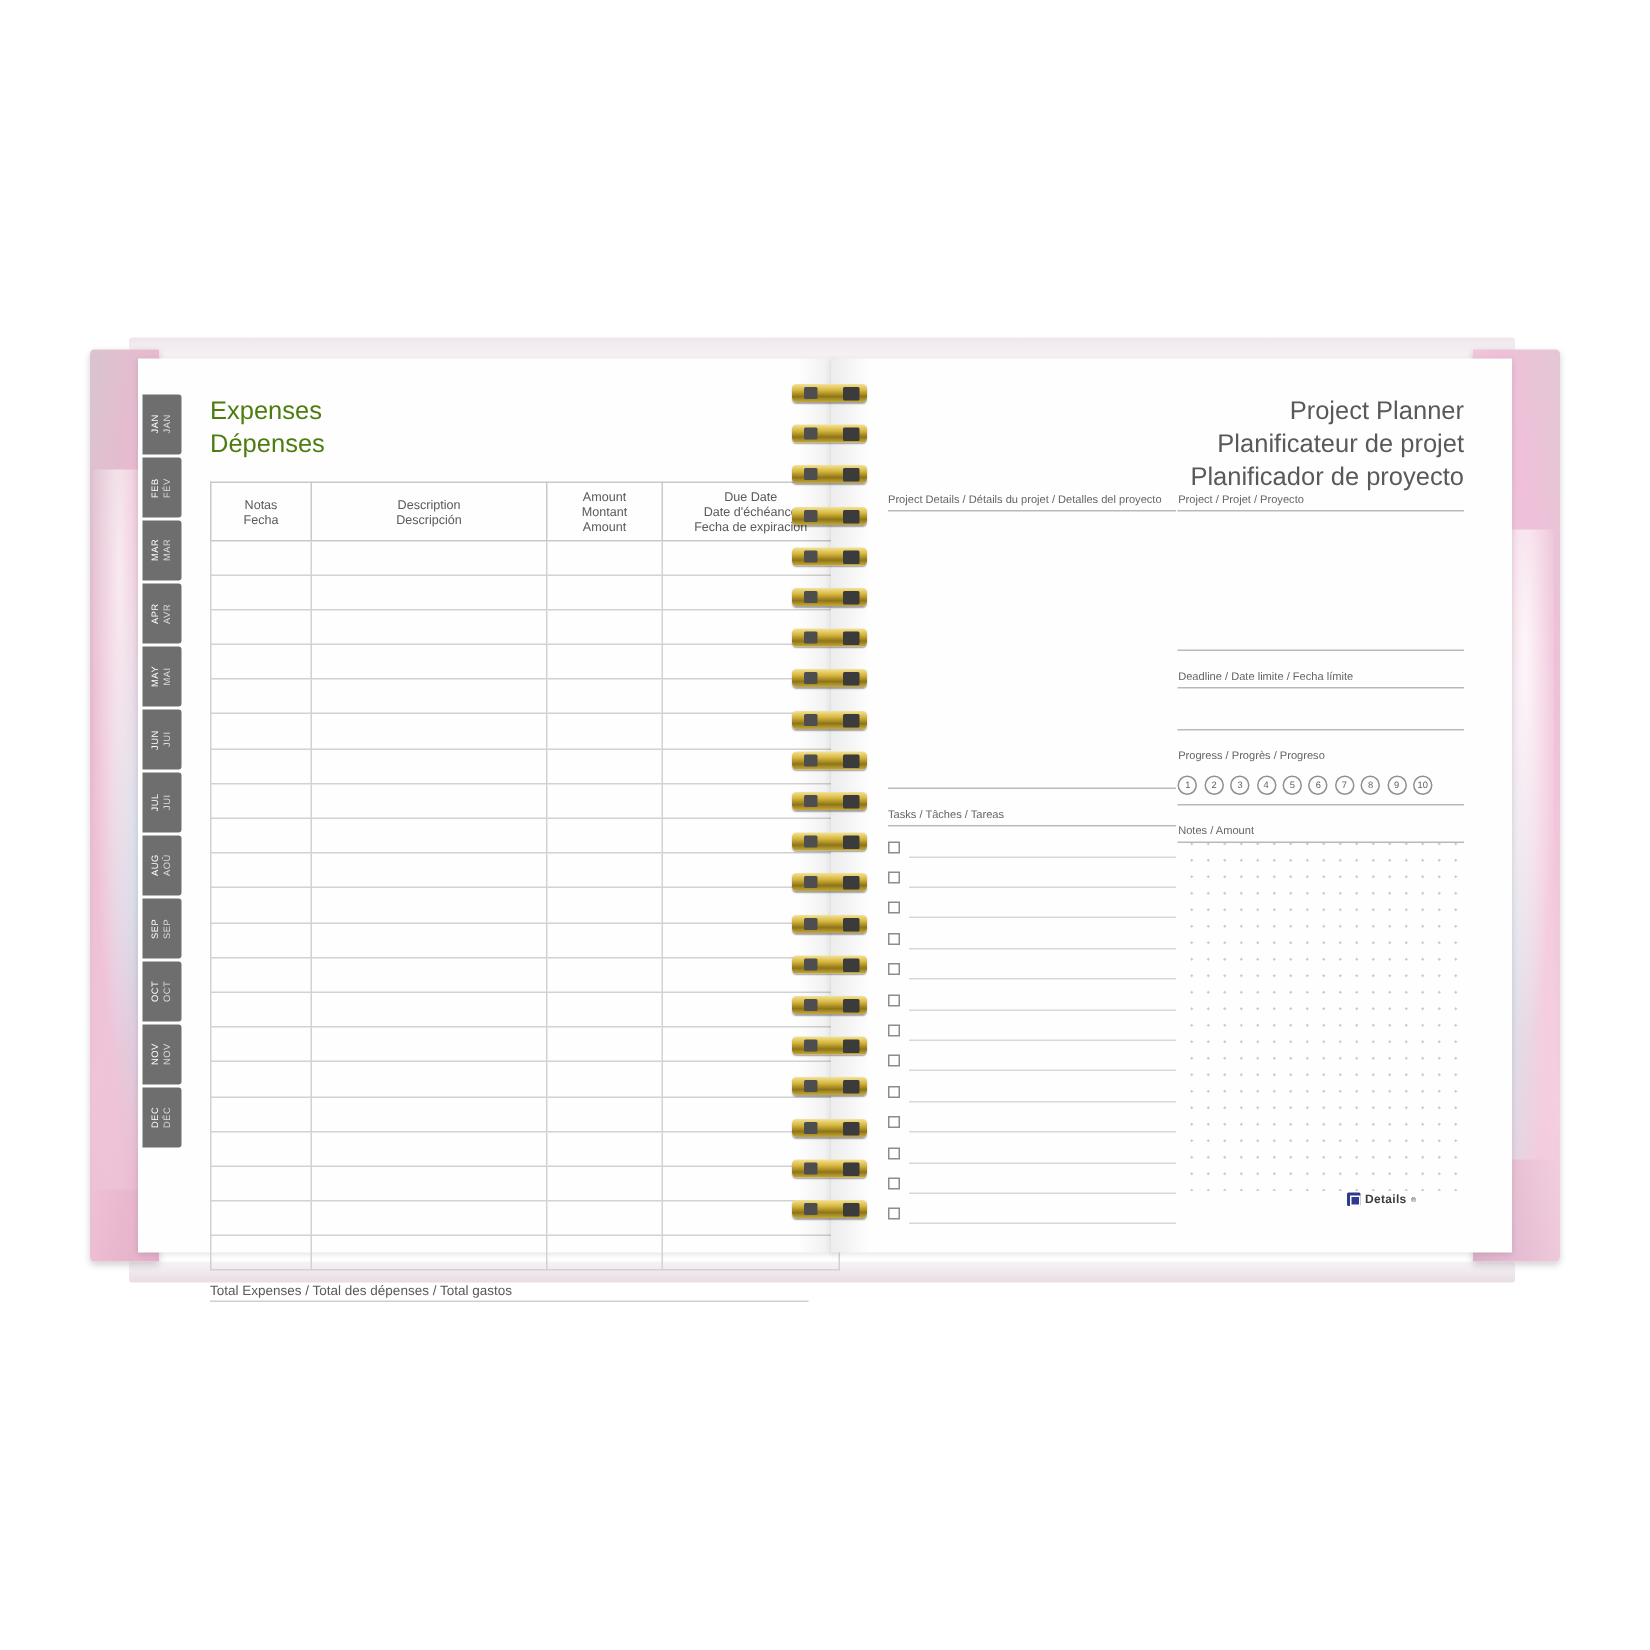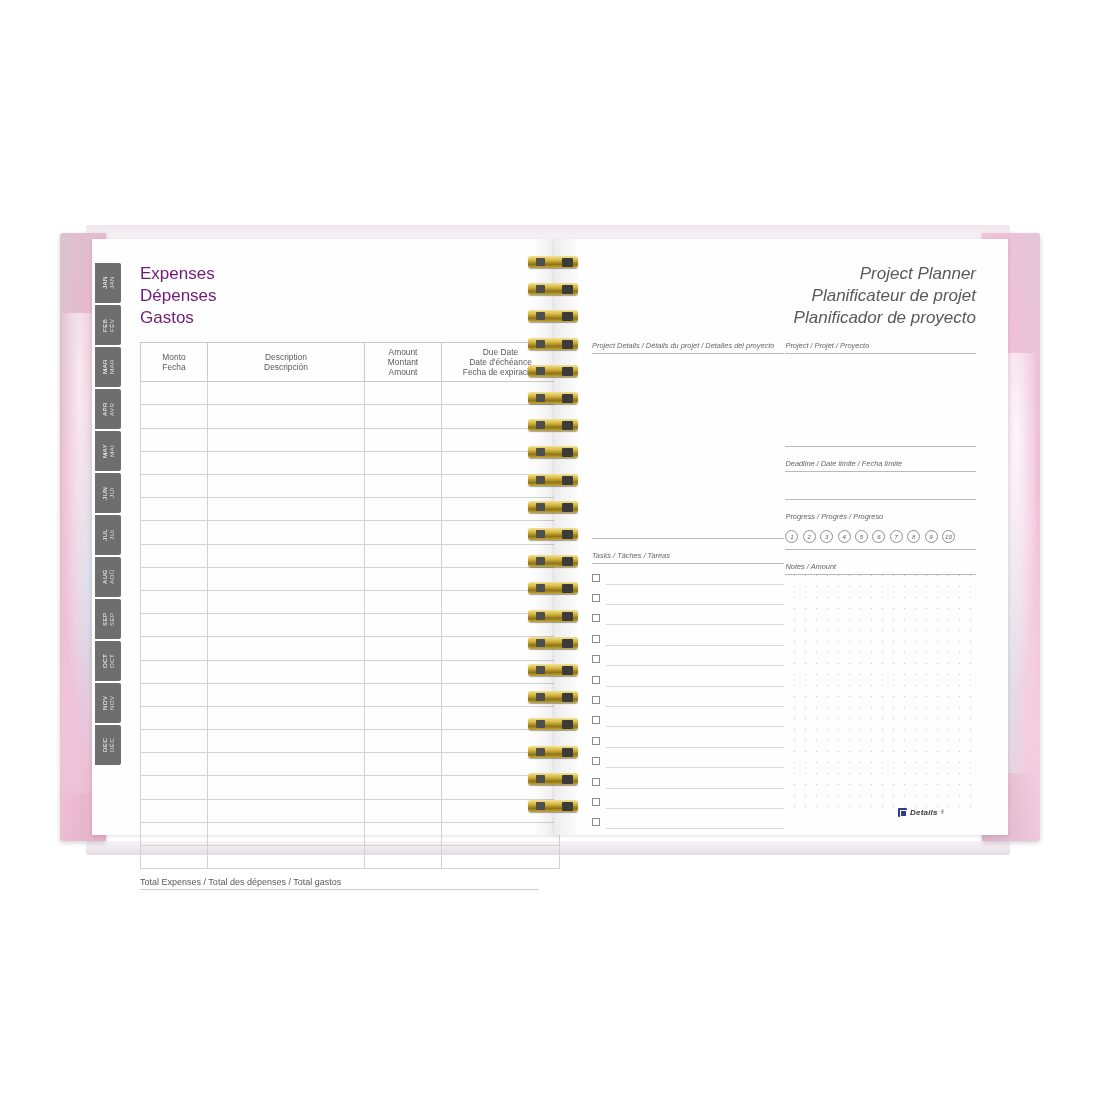--- a/index.html
+++ b/index.html
@@ -80,21 +80,21 @@
 
   
   .page {
     position: absolute;
     top: 14px;
     height: 596px;
     background: #fefefe;
     box-shadow: 0 1px 4px rgba(0,0,0,.12);
   }
   #left-page  { left: 32px;  width: 466px; }
-  #right-page { left: 494px; width: 454px; font-style: italic; }
+  #right-page { left: 494px; width: 454px; }
 
   .page-inner { position: absolute; inset: 0; }
 
   
   #left-page:after {
     content:"";
     position:absolute; right:0; top:0; bottom:0; width:26px;
     background: linear-gradient(90deg, rgba(0,0,0,0), rgba(0,0,0,.07));
   }
   #right-page:before {
@@ -136,21 +136,21 @@
   
   #expenses-content {
     position: absolute;
     left: 48px;
     top: 24px;
     right: 32px;
   }
   .title-block { line-height: 1.28; }
   .title-block div {
     font-size: 17px;
-    color: #701a75;
+    color: #4d7c0f;
     font-weight: 400;
   }
 
   table.exp {
     margin-top: 14px;
     border-collapse: collapse;
     width: 399px;
     table-layout: fixed;
   }
   table.exp th {
@@ -229,21 +229,20 @@
   }
   #project-titles { text-align: right; line-height: 1.28; }
   #project-titles div {
     font-size: 17px;
     color: #58595b;
   }
 
   #project-cols {
     display: flex;
     gap: 1px;
-    margin-top: 13px;
   }
   #col-left  { width: 202px; }
   #col-right { width: 200px; }
 
   .field-label {
     font-size: 7.4px;
     color: #636466;
     padding-bottom: 3px;
     border-bottom: 1px solid #b9b9b9;
   }
@@ -394,28 +393,27 @@
         <div class="month-tab">
           <span class="l1">DEC</span>
           <span class="l2">DÉC</span>
         </div>
       </div>
 
       <div id="expenses-content">
         <div class="title-block">
           <div>Expenses</div>
           <div>Dépenses</div>
-          <div>Gastos</div>
         </div>
 
         <table class="exp">
           <thead>
             <tr>
               <th class="col-date">
-                <div>Monto</div>
+                <div>Notas</div>
                 <div>Fecha</div>
               </th>
               <th class="col-desc">
                 <div>Description</div>
                 <div>Descripción</div>
               </th>
               <th class="col-amt">
                 <div>Amount</div>
                 <div>Montant</div>
                 <div>Amount</div>

